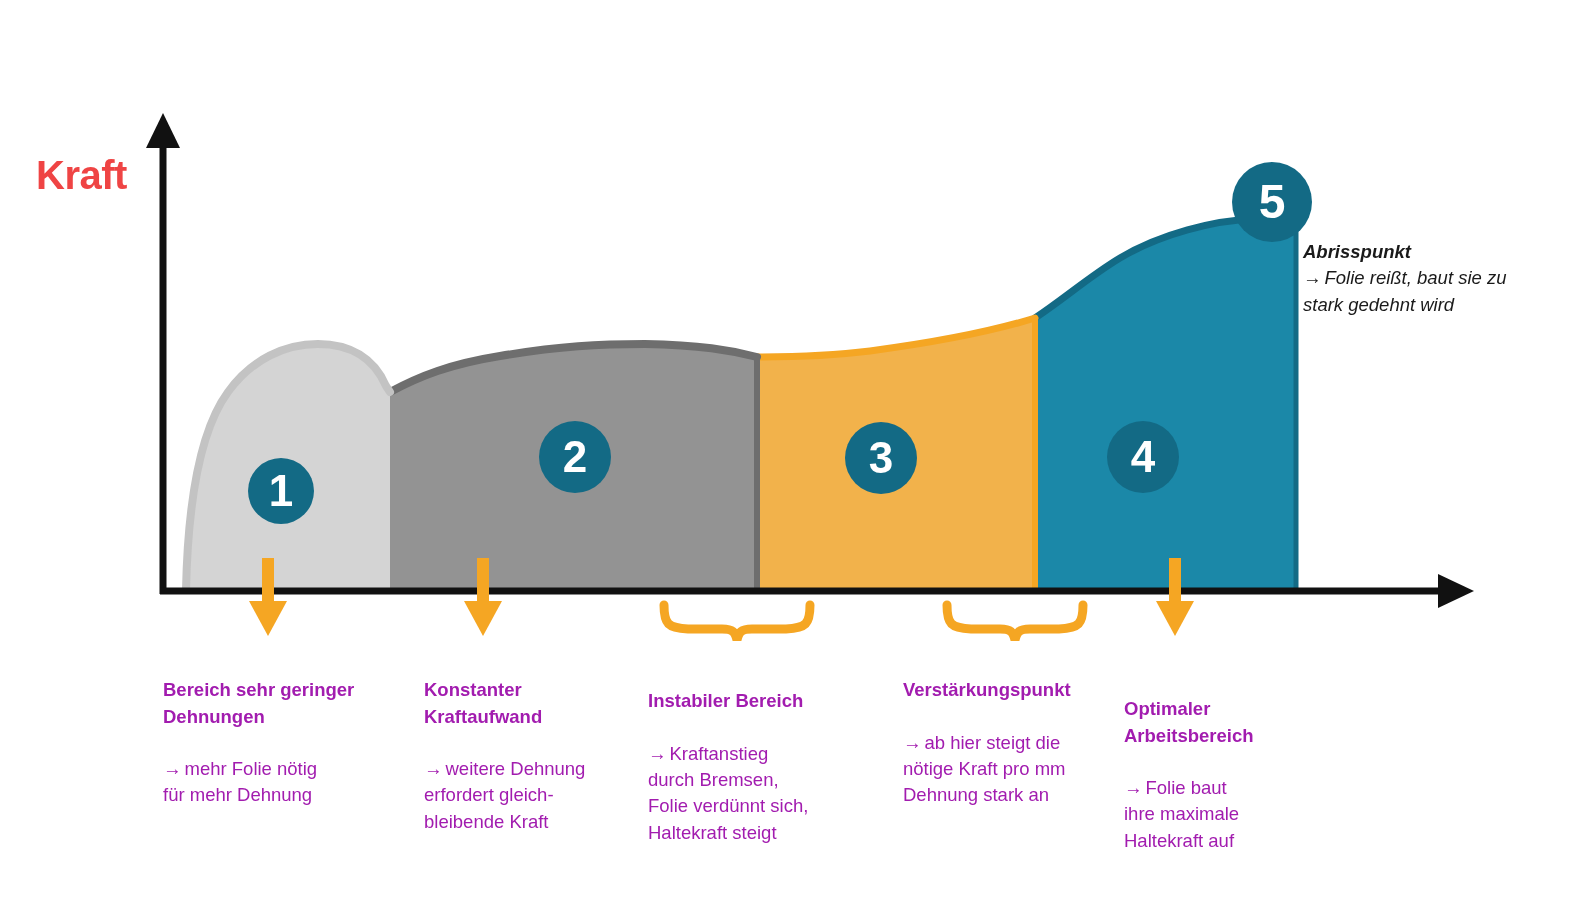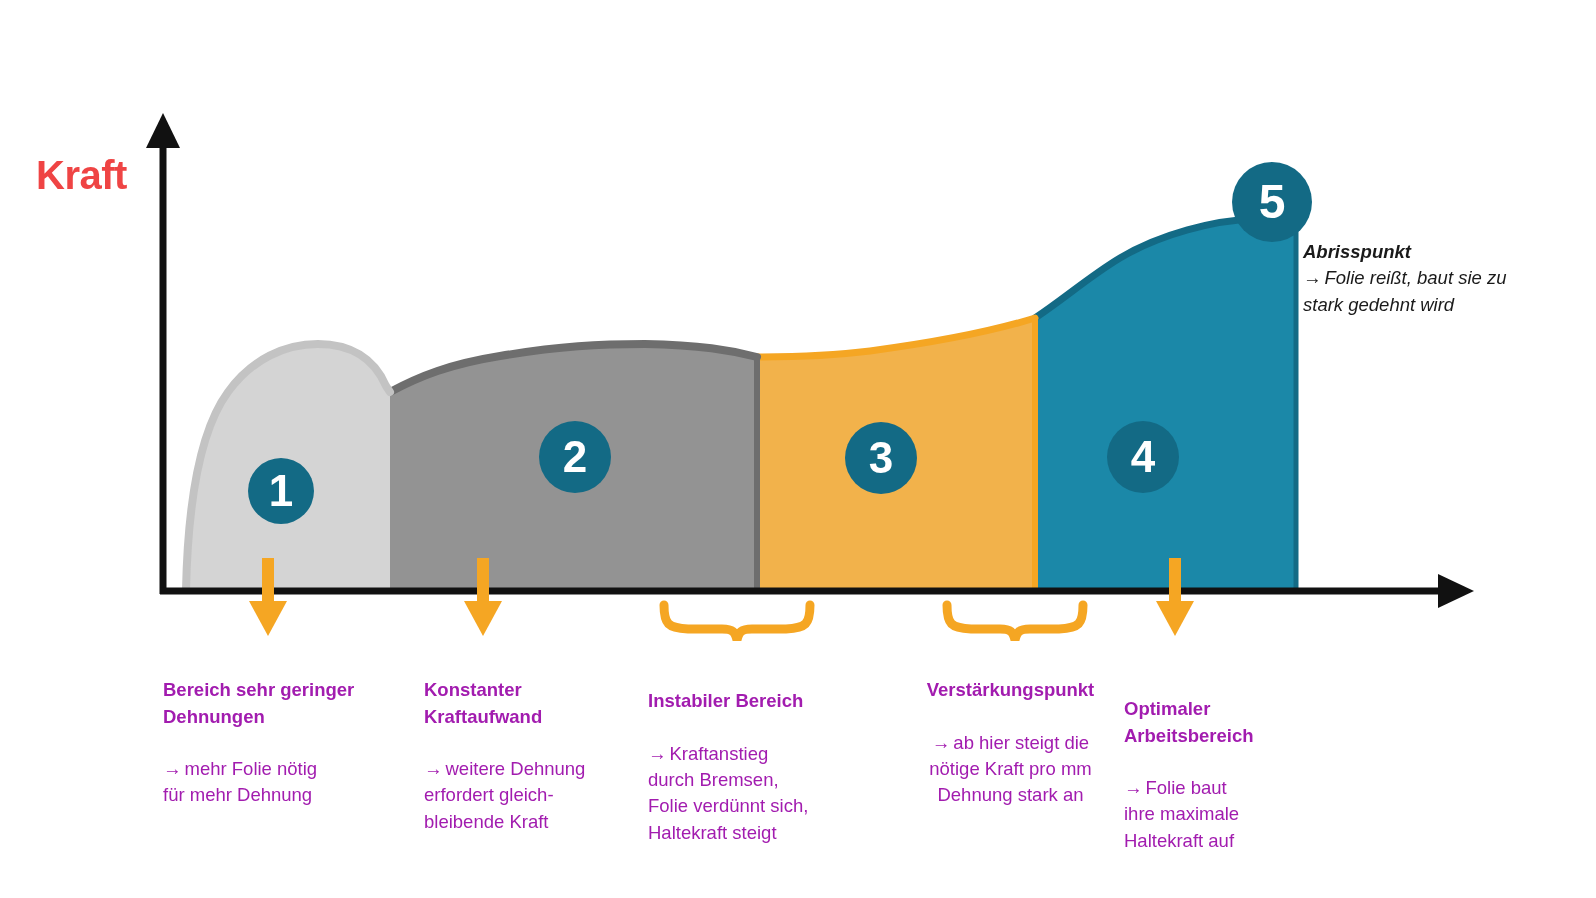--- a/index.html
+++ b/index.html
@@ -66,21 +66,21 @@
     display: block;
   }
   .caption .bd .arr {
     font-weight: bold;
     padding-right: 3px;
   }
 
   #cap1 { left: 163px; top: 651px; width: 230px; }
   #cap2 { left: 424px; top: 651px; width: 210px; }
   #cap3 { left: 648px; top: 662px; width: 215px; }
-  #cap4 { left: 903px; top: 651px; width: 215px; text-align: center; }
+  #cap4 { left: 903px; top: 651px; width: 215px; }
   #cap5 { left: 1124px; top: 670px; width: 180px; }
 
   #cap-abriss {
     position: absolute;
     left: 1303px;
     top: 239px;
     width: 210px;
     font-size: 18.5px;
     line-height: 1.42;
     font-style: italic;

